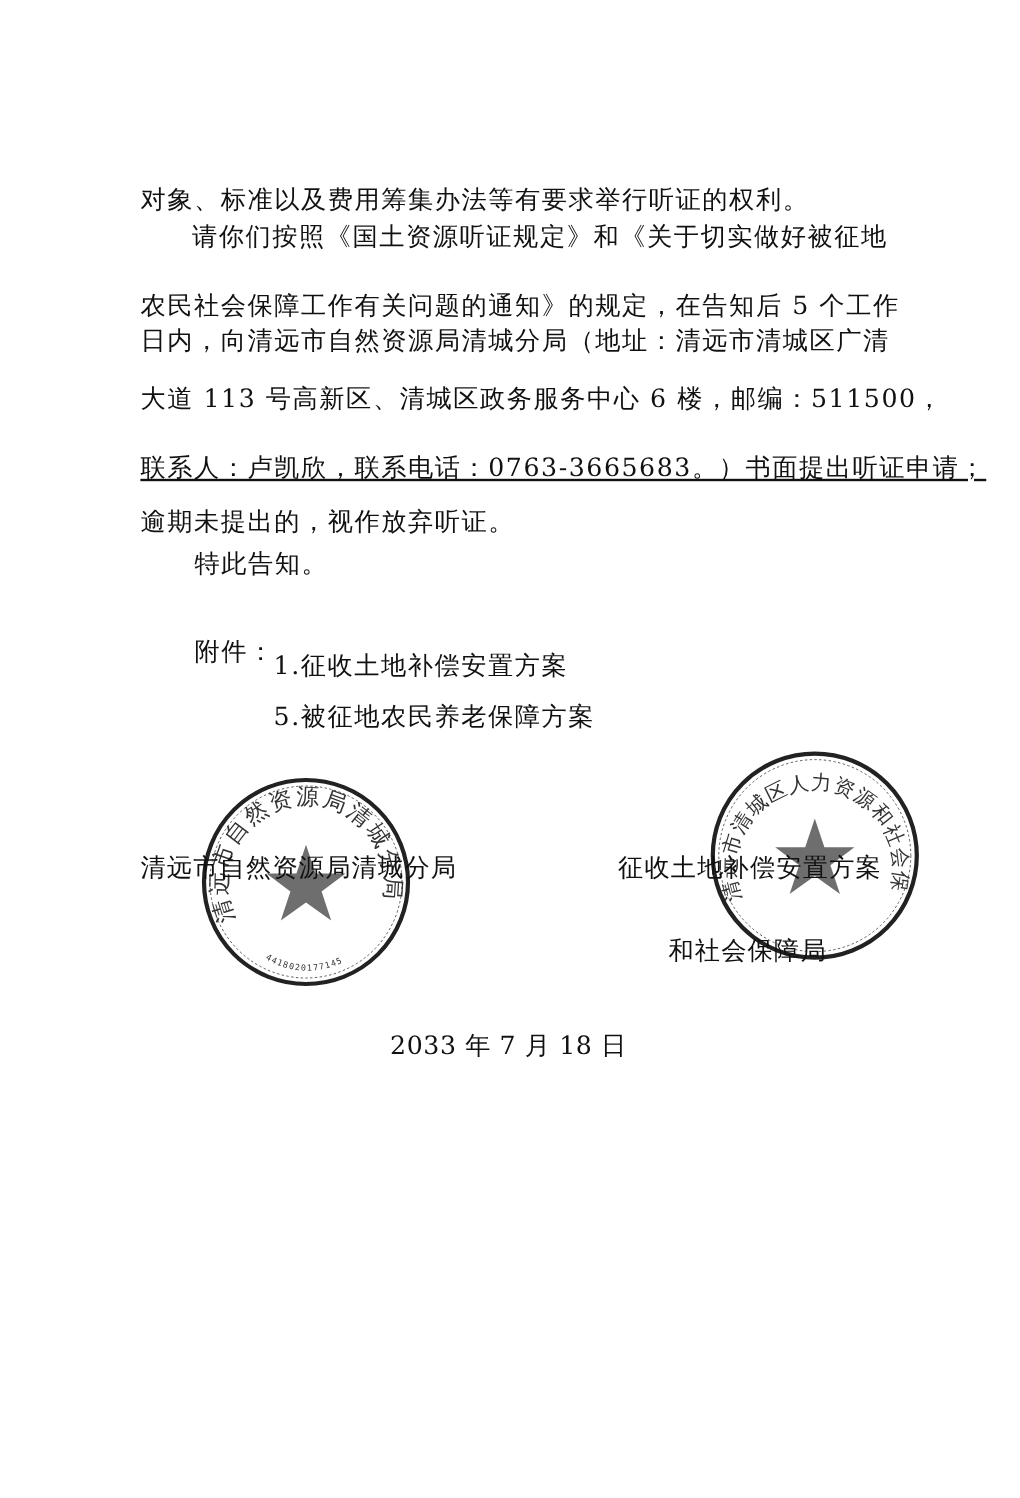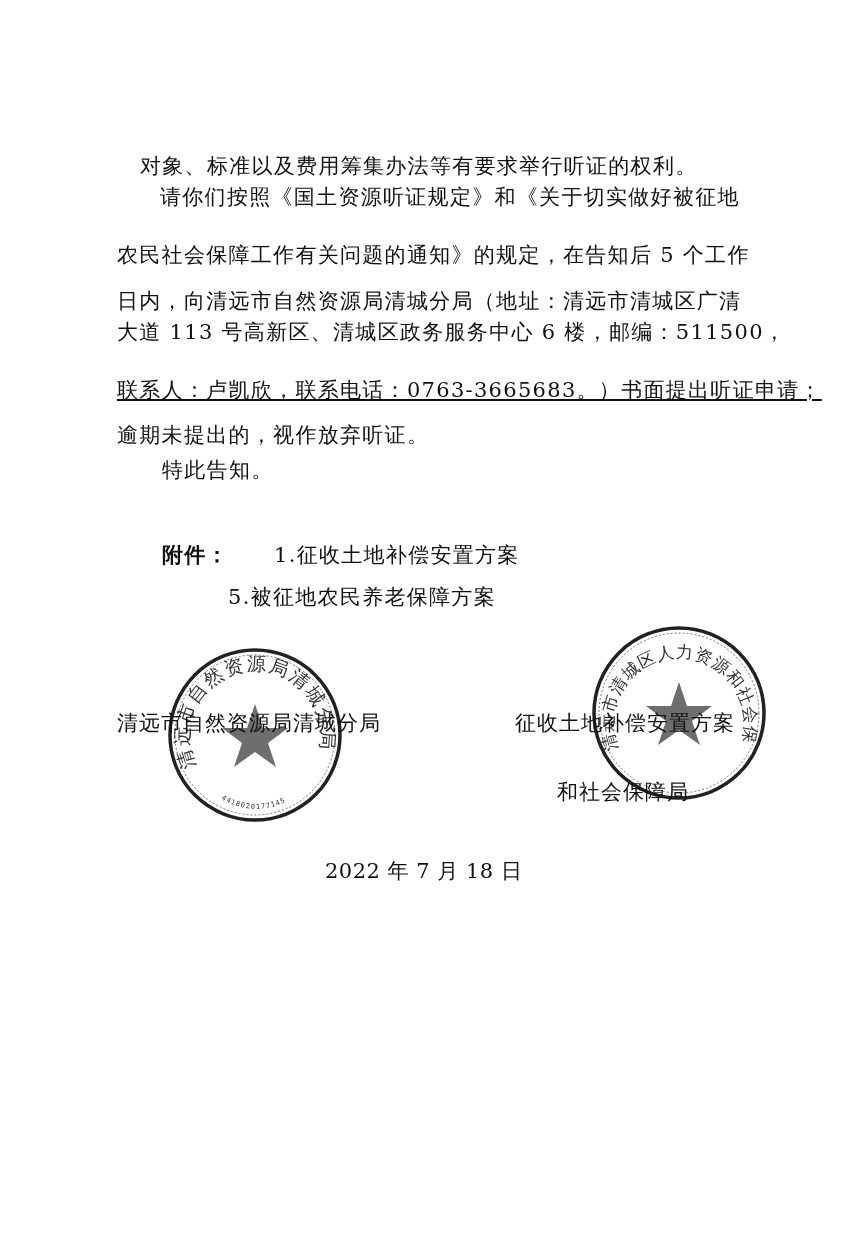--- a/index.html
+++ b/index.html
@@ -8,31 +8,31 @@
     .line { position: absolute; font-size: 21px; line-height: 24px; white-space: nowrap; letter-spacing: 1.3px; }
     .seal { position: absolute; border-radius: 50%; }
     .seal svg { position: absolute; left: 0; top: 0; }
     .sig { position: absolute; font-size: 21px; line-height: 24px; white-space: nowrap; letter-spacing: 1px; z-index: 2; }
   </style>
 </head>
 <body>
 
 <div>
 
-  <div class="line" style="left:117px; top:154px;margin-left:23px;">对象、标准以及费用筹集办法等有要求举行听证的权利。</div>
+  <div class="line" style="left:117px; top:154px;">对象、标准以及费用筹集办法等有要求举行听证的权利。</div>
   <div class="line" style="left:160px; top:185px;">请你们按照《国土资源听证规定》和《关于切实做好被征地</div>
   <div class="line" style="left:117px; top:243px;">农民社会保障工作有关问题的通知》的规定，在告知后 5 个工作</div>
-  <div class="line" style="left:117px; top:289px;text-align:center;">日内，向清远市自然资源局清城分局（地址：清远市清城区广清</div>
+  <div class="line" style="left:117px; top:272px;text-align:center;">日内，向清远市自然资源局清城分局（地址：清远市清城区广清</div>
   <div class="line" style="left:117px; top:320px;">大道 113 号高新区、清城区政务服务中心 6 楼，邮编：511500，</div>
   <div class="line" style="left:117px; top:378px;text-decoration:underline;">联系人：卢凯欣，联系电话：0763-3665683。）书面提出听证申请；</div>
   <div class="line" style="left:117px; top:423px;text-align:right;">逾期未提出的，视作放弃听证。</div>
   <div class="line" style="left:162px; top:458px;">特此告知。</div>
 
-  <div class="line" style="left:162px; top:543px;font-weight:bold;">附件：</div>
-  <div class="line" style="left:228px; top:543px;margin-left:46px;">1.征收土地补偿安置方案</div>
+  <div class="line" style="left:162px; top:531px;">附件：</div>
+  <div class="line" style="left:228px; top:543px;">1.征收土地补偿安置方案</div>
   <div class="line" style="left:228px; top:585px;">5.被征地农民养老保障方案</div>
 
   <div class="seal" style="left:166px; top:646px; width:178px; height:178px;">
     <svg width="178" height="178" viewBox="0 0 178 178">
       <circle cx="89" cy="89" r="85" fill="none" stroke="#222" stroke-width="3.5"></circle>
       <circle cx="89" cy="89" r="80" fill="none" stroke="#555" stroke-width="0.8" stroke-dasharray="2 2"></circle>
       <polygon points="89,58 97,82 122,82 102,97 110,121 89,106 68,121 76,97 56,82 81,82" fill="#555" opacity="0.85"></polygon>
       <path id="arcL" d="M 30 120 A 66 66 0 1 1 148 120" fill="none"></path>
       <text font-size="19" fill="#333" font-family="DejaVu Sans, sans-serif" letter-spacing="2">
         <textPath href="#arcL">清远市自然资源局清城分局</textPath>
@@ -52,15 +52,15 @@
       <polygon points="89,58 97,82 122,82 102,97 110,121 89,106 68,121 76,97 56,82 81,82" fill="#555" opacity="0.85"></polygon>
       <path id="arcR" d="M 28 125 A 66 66 0 1 1 150 125" fill="none"></path>
       <text font-size="17" fill="#333" font-family="DejaVu Sans, sans-serif" letter-spacing="1">
         <textPath href="#arcR">清远市清城区人力资源和社会保障局</textPath>
       </text>
     </svg>
   </div>
   <div class="sig" style="left:515px; top:711px;">征收土地补偿安置方案</div>
   <div class="sig" style="left:557px; top:780px;">和社会保障局</div>
 
-  <div class="line" style="left:325px; top:859px; letter-spacing:0.5px;">2022 年 7 月 18 日</div>
+  <div class="line" style="left:325px; top:859px; letter-spacing:0.5px;">2033 年 7 月 18 日</div>
 
 </div>
 
 </body></html>

